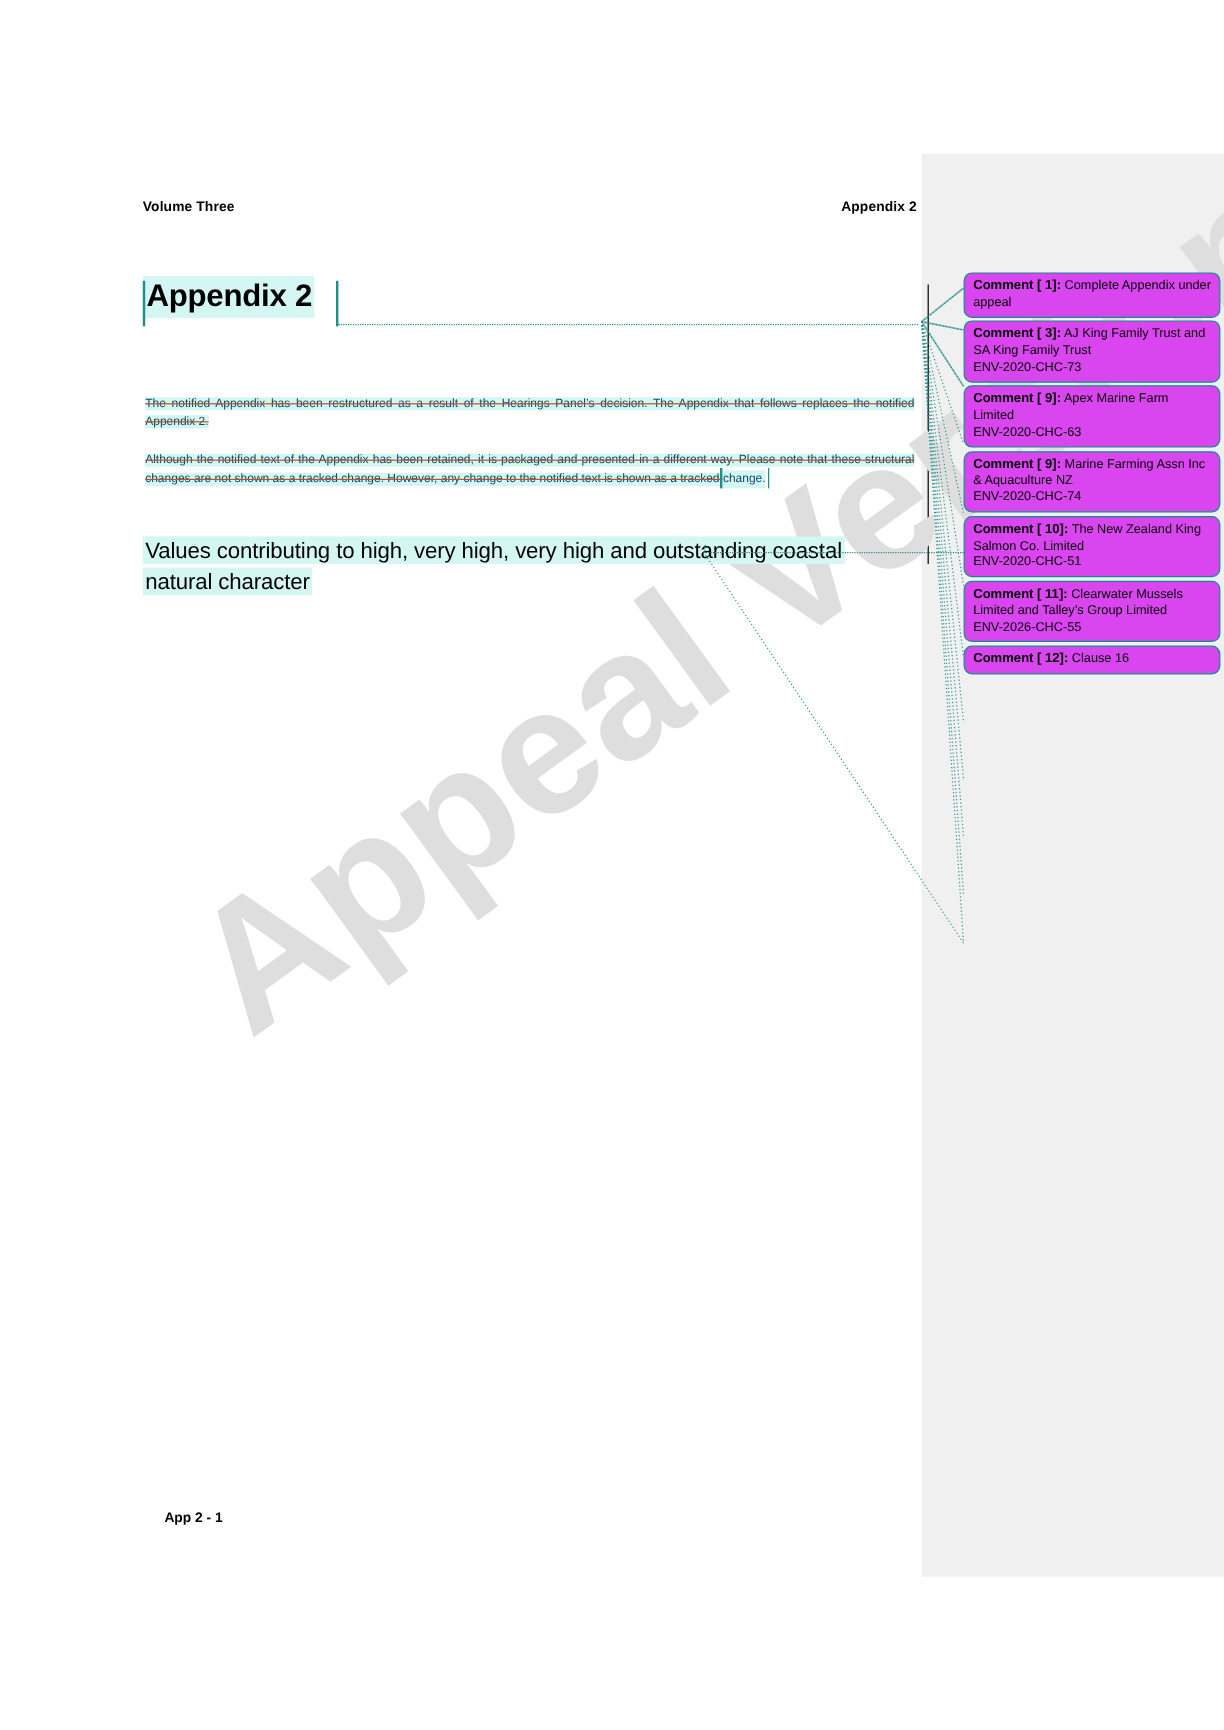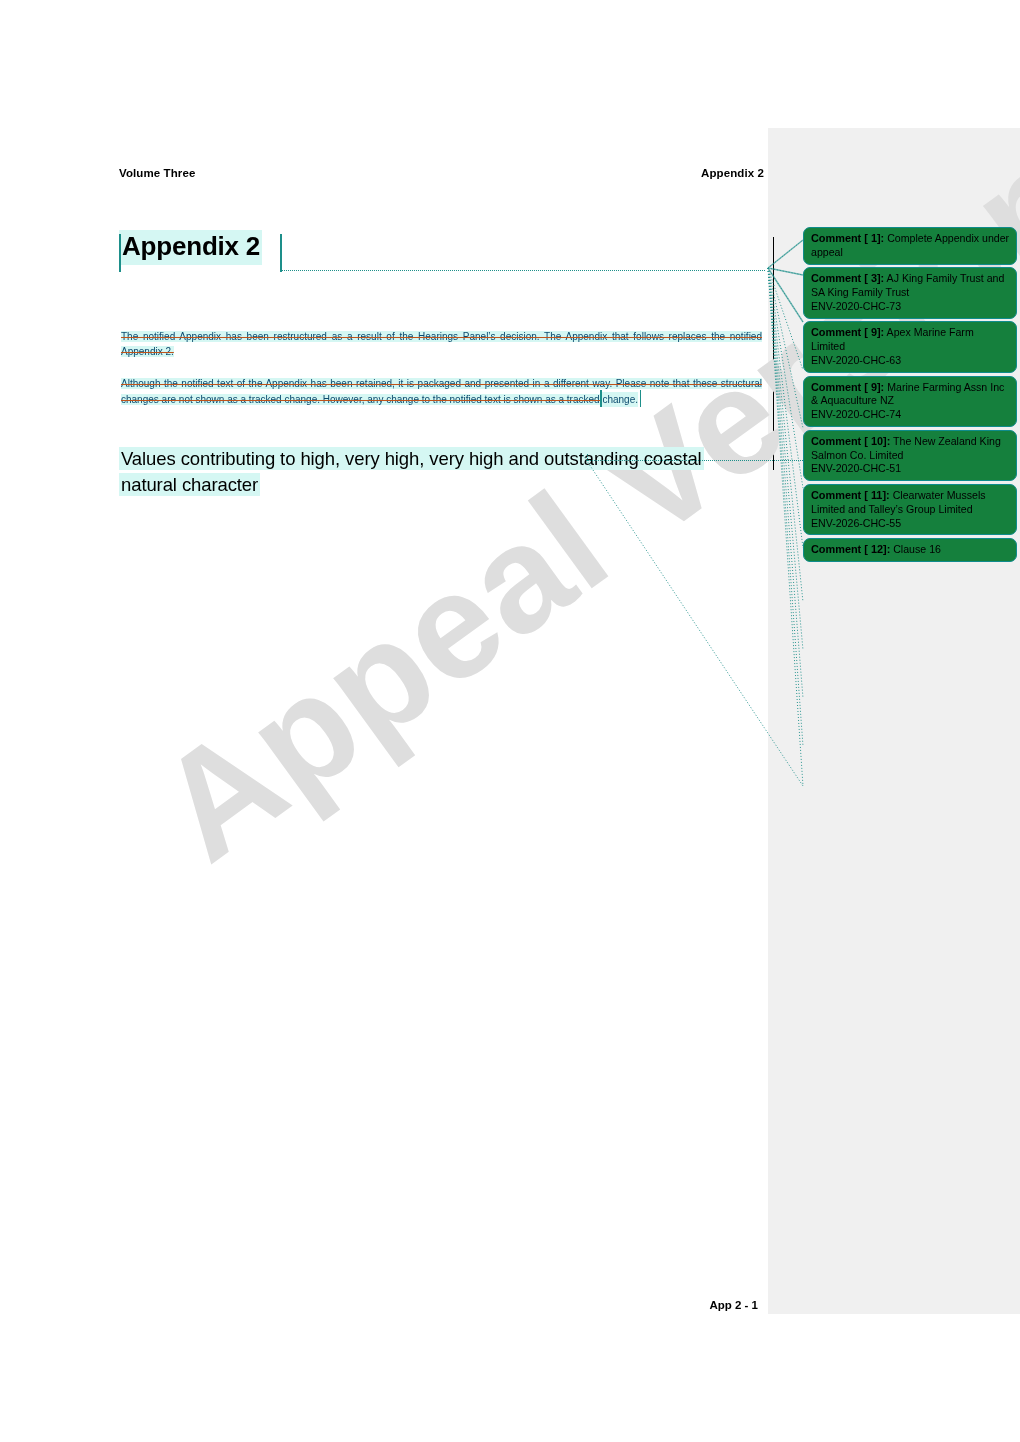--- a/index.html
+++ b/index.html
@@ -167,28 +167,27 @@
     user-select: none;
     white-space: nowrap;
     letter-spacing: 1px;
     z-index: 0;
     pointer-events: none;
   }
 
   
   .page-footer {
     position: absolute;
-    left: 113px;
+    left: 137px;
     top: 1259px;
     width: 645px;
-    text-align: right;
+    text-align: left;
     font-size: 11.5px;
     font-weight: bold;
     color: #000000;
-    margin-top: 40px;
   }
 
   
   .connectors {
     position: absolute;
     left: 0;
     top: 0;
     width: 1020px;
     height: 1442px;
     pointer-events: none;
@@ -197,21 +196,21 @@
 
   
   .comment-list {
     position: absolute;
     left: 803px;
     top: 227px;
     width: 214px;
     z-index: 2;
   }
   .comment-box {
-    background: #15803d;
+    background: #d946ef;
     border: 1.6px solid #0f8c8c;
     border-radius: 7px;
     padding: 3px 6px 4px 7px;
     margin-bottom: 2.5px;
     font-size: 10.6px;
     line-height: 1.31;
     color: #000000;
     box-sizing: border-box;
   }
   .comment-label {

